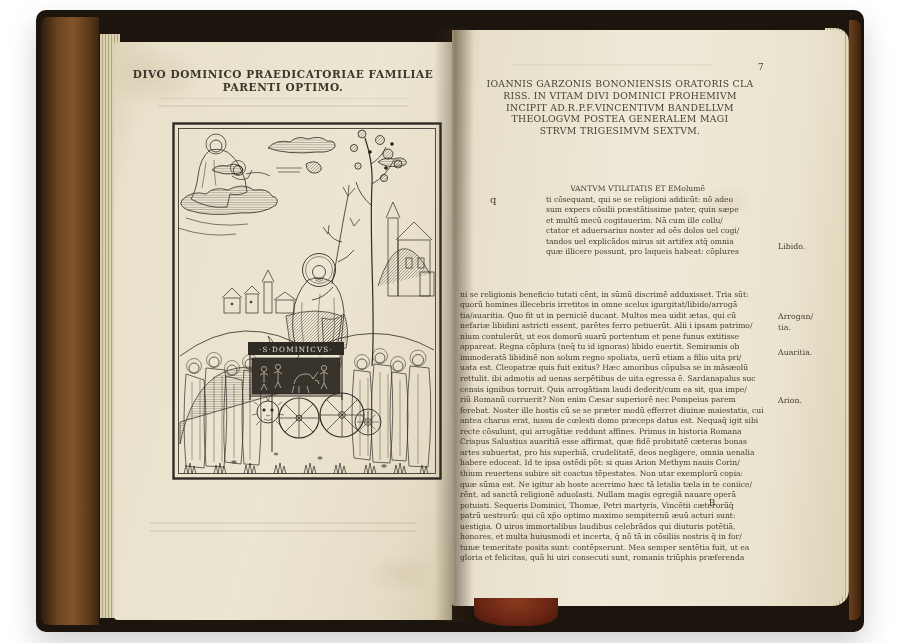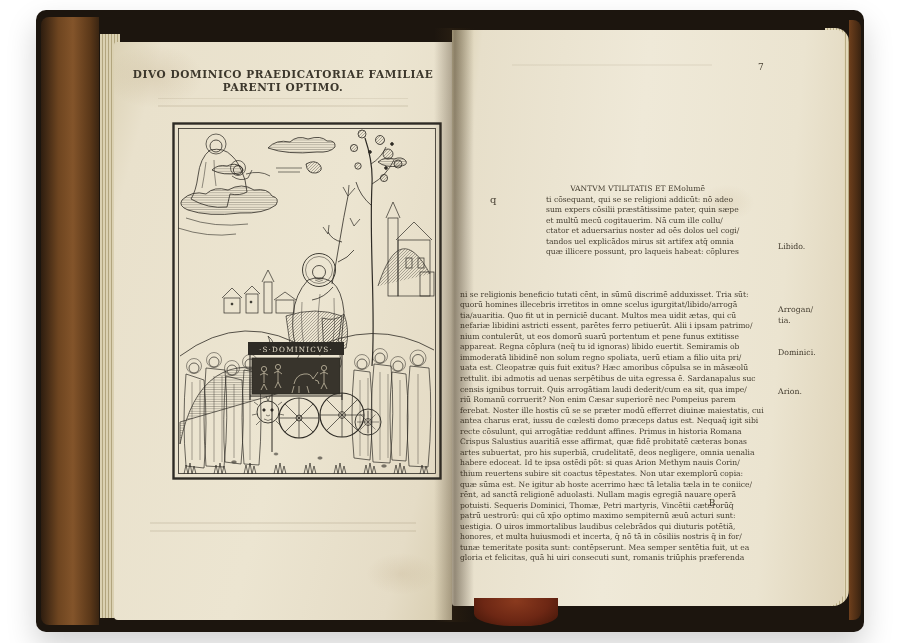--- a/index.html
+++ b/index.html
@@ -43,21 +43,21 @@
   
   .rp-pagenum{position:absolute;left:306px;top:32px;font-size:9px;color:#4a4335;}
   .rp-heading{position:absolute;left:12px;top:48px;width:312px;text-align:center;white-space:pre-line;
         font-size:9.3px;line-height:11.8px;letter-spacing:.3px;color:#453f32;}
   .rp-body{position:absolute;left:8px;top:112px;width:312px;color:#453e31;font-size:7.6px;
         line-height:10.55px;white-space:pre;}
   .rp-opening{margin-left:86px;position:relative;}
   .guide-letter{position:absolute;left:-56px;top:32px;font-size:10px;color:#453e31;}
   .margin-notes{position:absolute;left:326px;top:112px;width:62px;font-size:7.8px;color:#453e31;}
   .margin-note{position:absolute;white-space:pre-line;line-height:10.5px;}
-  .note-0{top:100px;} .note-1{top:163px;} .note-2{top:206px;} .note-3{top:245px;text-align:center;}
+  .note-0{top:100px;} .note-1{top:170px;} .note-2{top:206px;} .note-3{top:254px;text-align:center;}
   .rp-signature{position:absolute;left:248px;top:468px;width:24px;text-align:center;
         font-size:9px;color:#453e31;}
   
   .woodcut-frame svg{display:block;width:100%;height:100%;}
 </style>
 </head>
 <body>
 
 <div class="photo">
   <div class="book">
@@ -257,20 +257,25 @@
           </g>
         </svg>
       </div>
 
       <div class="showthrough" style="left:36px;top:474px;width:266px;height:22px"></div>
     </div>
 
     <div class="page page-right">
       <div class="showthrough" style="left:60px;top:30px;width:200px;height:12px;opacity:.35"></div>
       <div class="rp-pagenum">7</div>
+      <div class="rp-heading">IOANNIS GARZONIS BONONIENSIS ORATORIS CLA
+RISS. IN VITAM DIVI DOMINICI PROHEMIVM
+INCIPIT AD.R.P.F.VINCENTIVM BANDELLVM
+THEOLOGVM POSTEA GENERALEM MAGI
+STRVM TRIGESIMVM SEXTVM.</div>
 
       <div class="rp-body">
         <div class="rp-opening">
           <span class="guide-letter">q</span>
           <span>VANTVM VTILITATIS ET EMolumē
 ti cōsequant, qui se se religioni addicūt: nō adeo
 sum expers cōsilii præstātissime pater, quin sæpe
 et multū mecū cogitauerim. Nā cum ille collu/
 ctator et aduersarius noster ad oēs dolos uel cogi/
 tandos uel explicādos mirus sit artifex atq̄ omnia
@@ -301,21 +306,21 @@
 uestigia. O uiros immortalibus laudibus celebrādos qui diuturis potētiā,
 honores, et multa huiusmodi et incerta, q̄ nō tā in cōsiliis nostris q̄ in for/
 tunæ temeritate posita sunt: contēpserunt. Mea semper sentētia fuit, ut ea
 gloria et felicitas, quā hi uiri consecuti sunt, romanis triūphis præferenda</div>
       </div>
 
       <div class="margin-notes">
         <div class="margin-note note-0">Libido.</div>
         <div class="margin-note note-1">Arrogan/
 tia.</div>
-        <div class="margin-note note-2">Dominici.</div>
+        <div class="margin-note note-2">Auaritia.</div>
         <div class="margin-note note-3">Arion.</div>
       </div>
 
       <div class="rp-signature">B</div>
     </div>
 
     <div class="gutter-shadow"></div>
     <div class="spine-bottom"></div>
   </div>
 </div>

